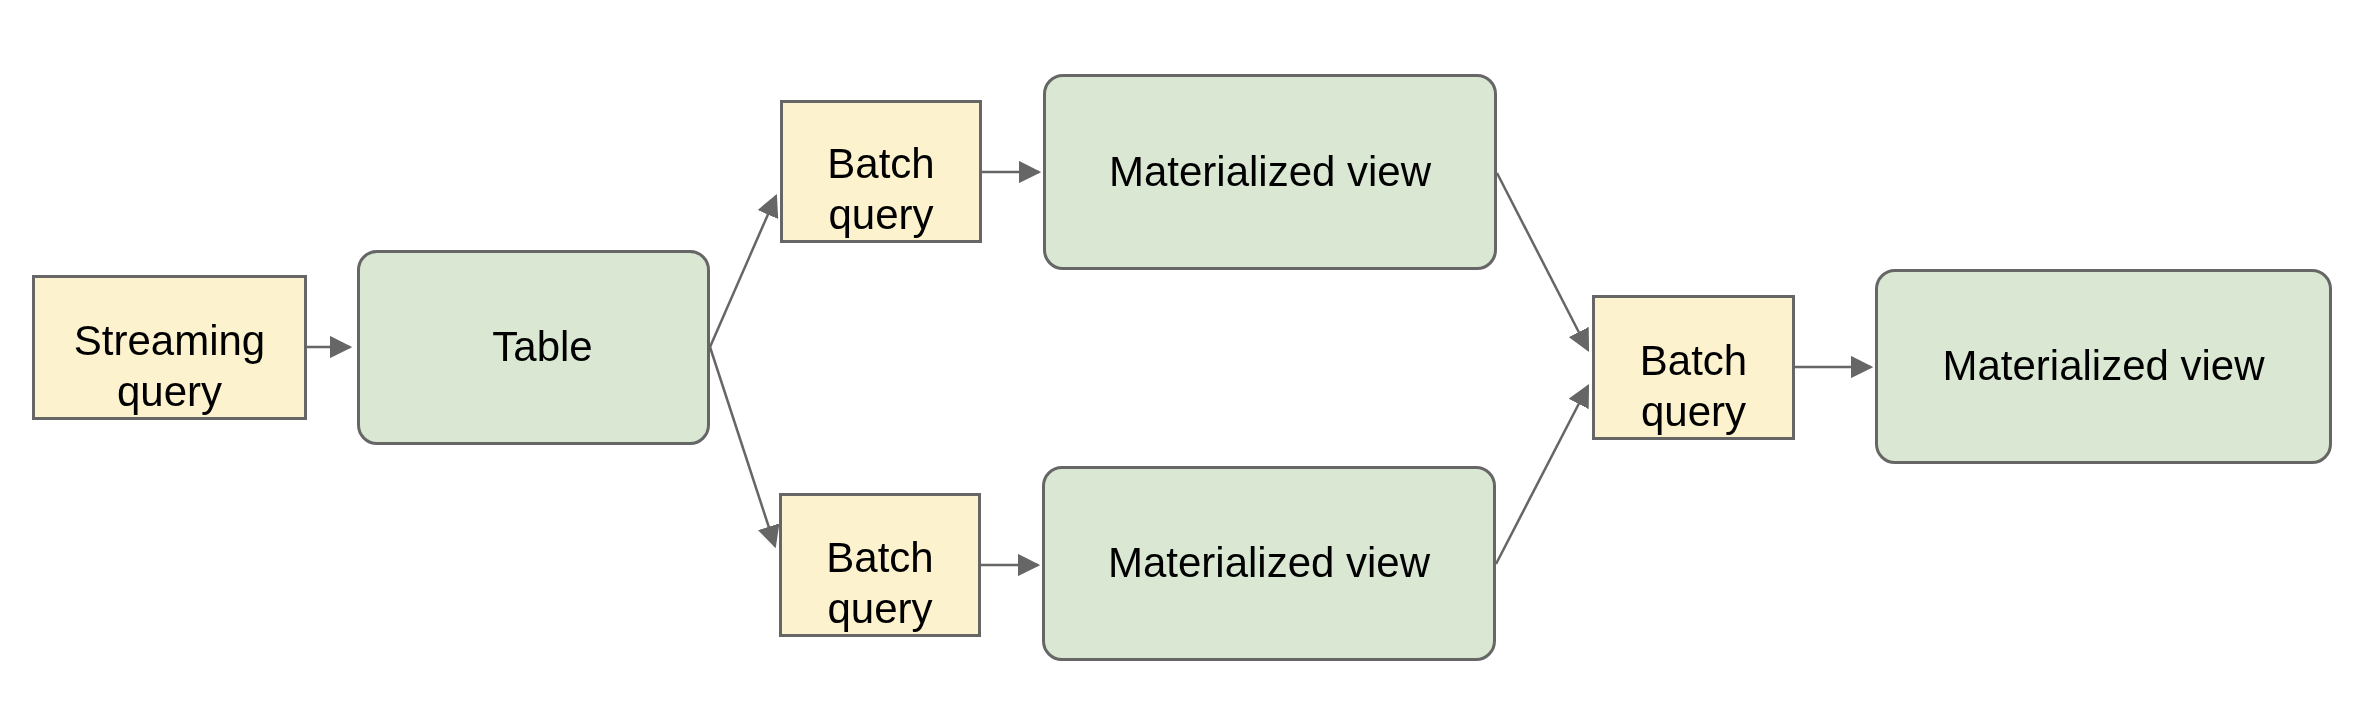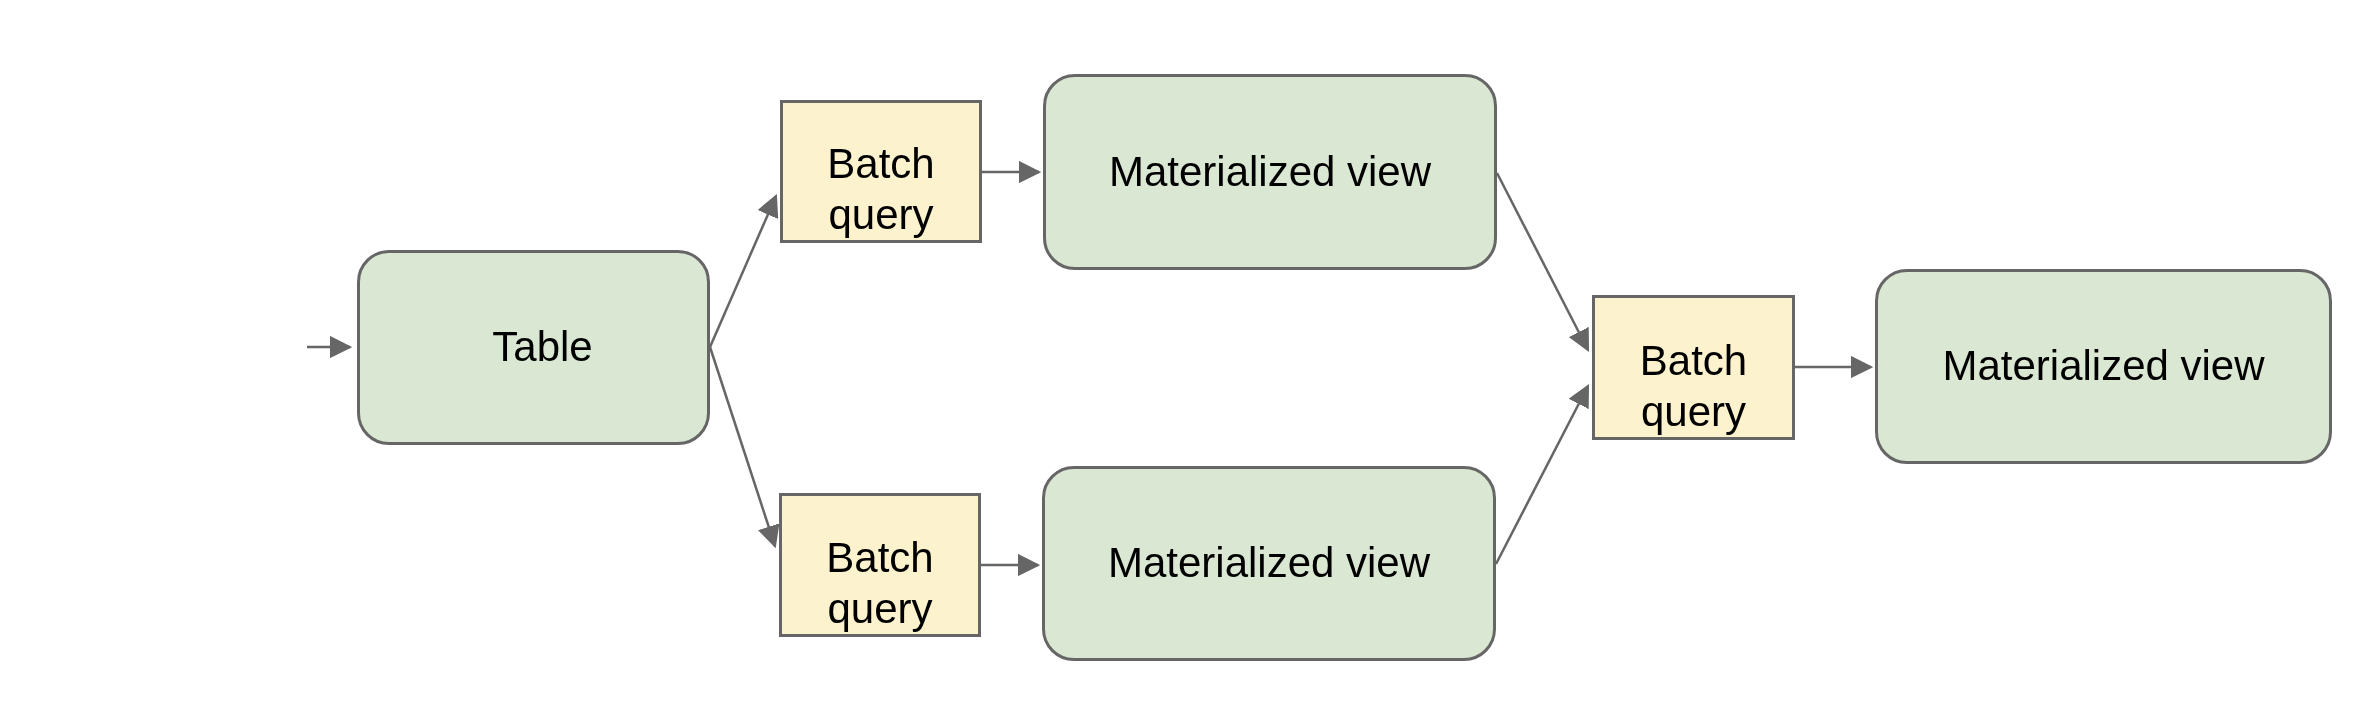--- a/index.html
+++ b/index.html
@@ -45,21 +45,21 @@
   }
   .node.query {
     background: var(--query-fill);
     border: 3px solid var(--node-border);
     border-radius: 0;
     align-items: flex-end;
   }
   .node.view {
     background: var(--view-fill);
     border: 3px solid var(--node-border);
-    border-radius: 32px;
+    border-radius: 20px;
   }
   .node.query .lbl {
     width: min-content; 
   }
   .node.view .lbl {
     white-space: nowrap;
   }
 
   
   #n-streaming      { left:   32px; top: 275px; width: 275px; height: 145px; }
@@ -85,20 +85,23 @@
     <line class="edge" x1="307" y1="347" x2="350" y2="347" marker-end="url(#arrowhead)"></line>
     <line class="edge" x1="710" y1="347" x2="776" y2="196" marker-end="url(#arrowhead)"></line>
     <line class="edge" x1="710" y1="347" x2="775" y2="546" marker-end="url(#arrowhead)"></line>
     <line class="edge" x1="982" y1="172" x2="1039" y2="172" marker-end="url(#arrowhead)"></line>
     <line class="edge" x1="981" y1="565" x2="1038" y2="565" marker-end="url(#arrowhead)"></line>
     <line class="edge" x1="1497" y1="173" x2="1588" y2="350" marker-end="url(#arrowhead)"></line>
     <line class="edge" x1="1496" y1="564" x2="1588" y2="386" marker-end="url(#arrowhead)"></line>
     <line class="edge" x1="1795" y1="367" x2="1871" y2="367" marker-end="url(#arrowhead)"></line>
   </svg>
 
+  <div class="node query" id="n-streaming">
+    <span class="lbl">Streaming query</span>
+  </div>
 
   <div class="node view" id="n-table">
     <span class="lbl">Table</span>
   </div>
 
   <div class="node query" id="n-batch-top">
     <span class="lbl">Batch query</span>
   </div>
 
   <div class="node view" id="n-mv-top">

